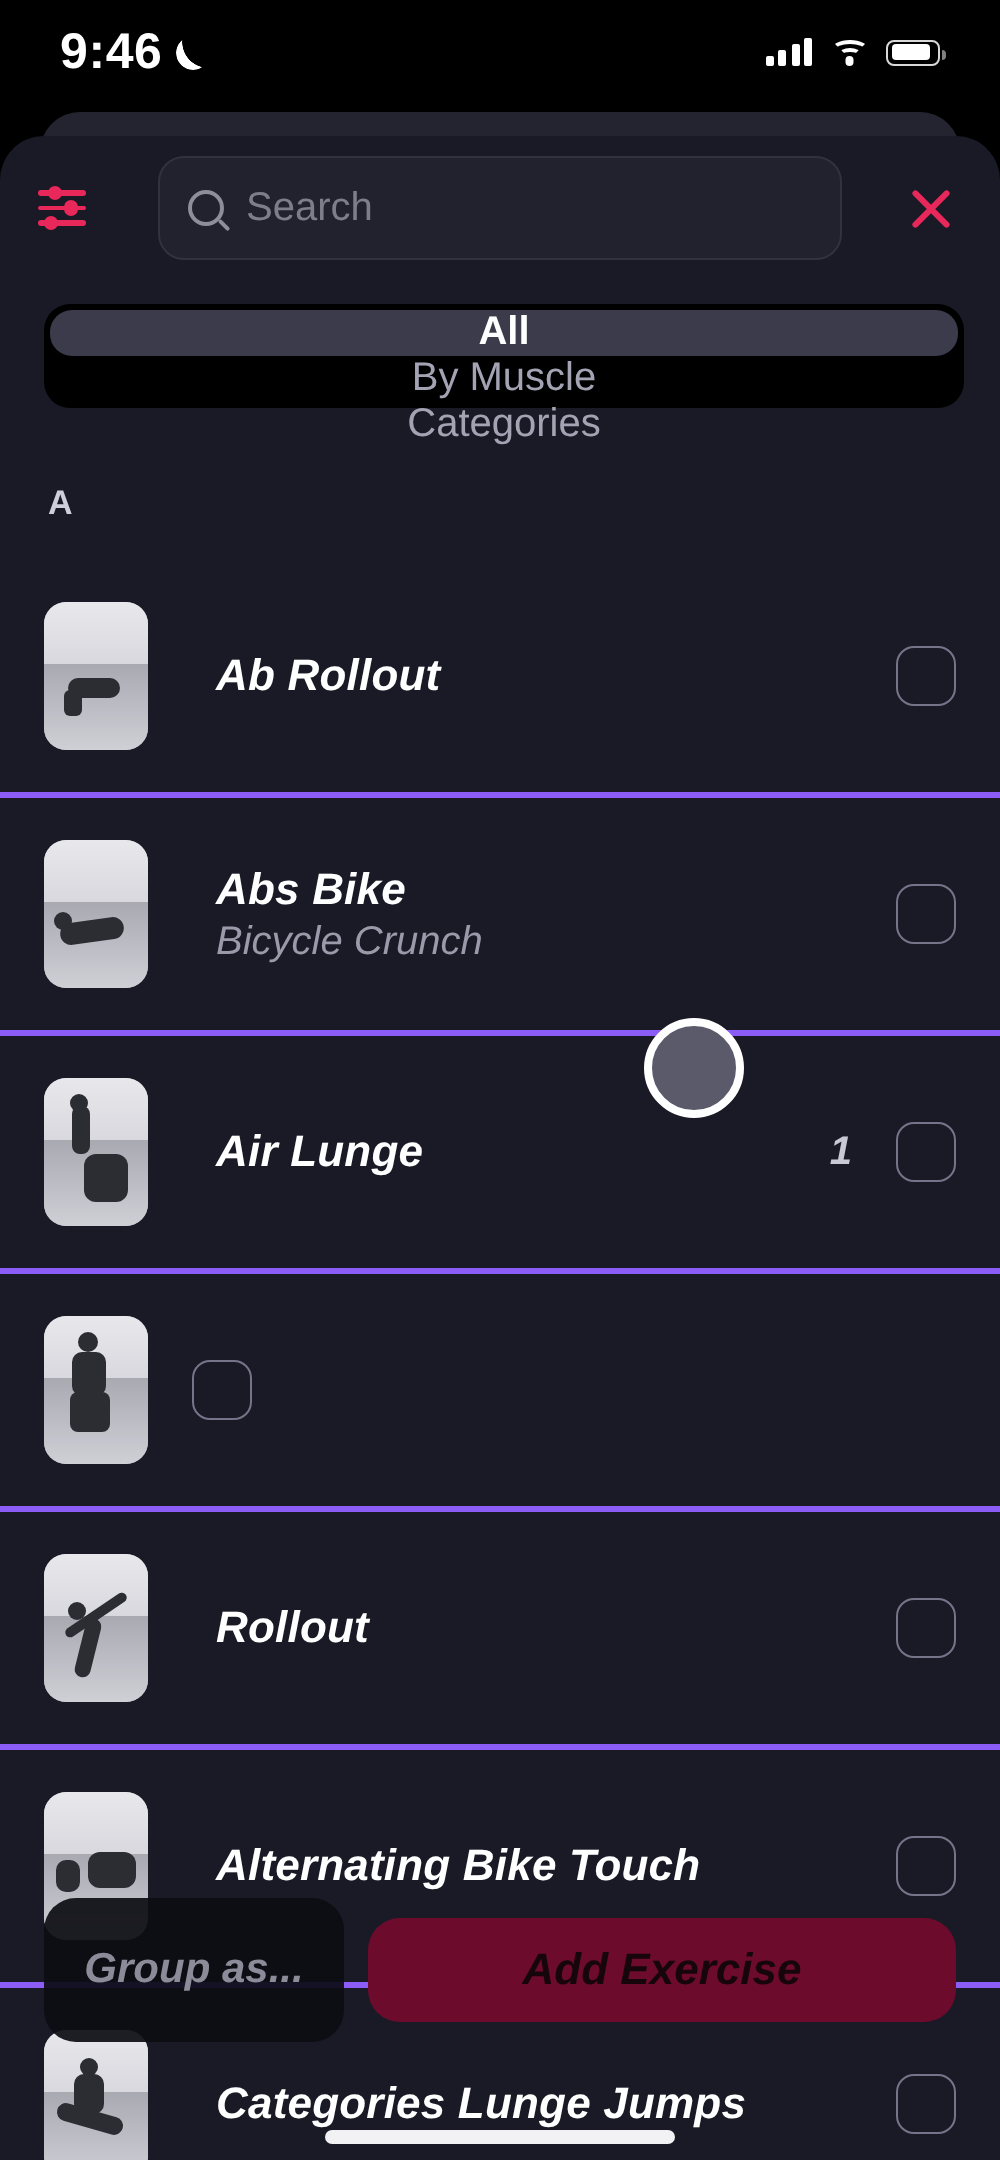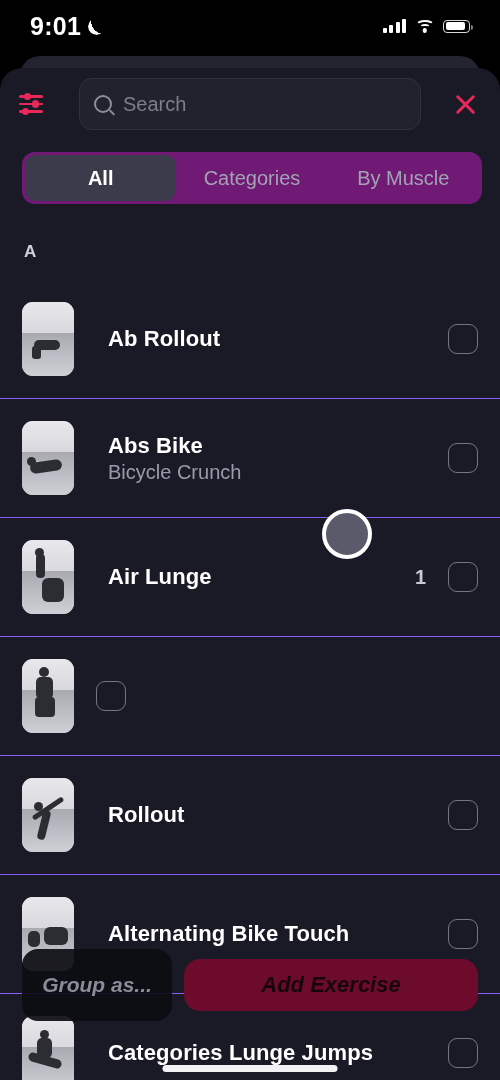--- a/index.html
+++ b/index.html
@@ -81,34 +81,34 @@
   .close-btn{ width:38px;height:38px; flex:0 0 38px; position:relative; cursor:pointer; }
   .close-btn::before,.close-btn::after{
     content:""; position:absolute; left:7px; top:18px; width:25px;height:3px;
     background:#e8275a; border-radius:2px;
   }
   .close-btn::before{ transform:rotate(45deg); }
   .close-btn::after{ transform:rotate(-45deg); }
 
   
   .segwrap{ margin:12px 18px 0 22px; }
-  .seg{ background:#701a75; border-radius:13px; display:flex; height:52px; padding:3px; }
+  .seg{ background:#000000; border-radius:13px; display:flex; height:52px; padding:3px;flex-direction:column; }
   .seg .tab{
     flex:1; display:flex; align-items:center; justify-content:center;
     font-size:20px; color:#a3a3b4; border-radius:11px; cursor:pointer; font-weight:400;
   }
   .seg .tab.active{ background:#3b3b4b; color:#fff; font-weight:700; }
 
   
   .sec-letter{ color:#cfcfdc; font-size:17px; font-weight:700; margin:38px 0 0 24px; letter-spacing:.5px; }
 
   
   .list{ margin-top:18px; }
   .row{ display:flex; align-items:center; height:119px; padding:0 22px 0 22px;
-        border-bottom:1px solid #8b5cf6; position:relative; cursor:pointer; }
+        border-bottom:3px solid #8b5cf6; position:relative; cursor:pointer;font-style:italic; }
   .thumb{ width:52px;height:74px; border-radius:11px; overflow:hidden; flex:0 0 52px;
           position:relative; background:#b9b9c1; }
   .thumb .sky{ position:absolute; left:0; right:0; top:0; height:42%;
     background:linear-gradient(#e8e8ec,#d8d8de); }
   .thumb .flr{ position:absolute; left:0; right:0; bottom:0; height:58%;
     background:linear-gradient(#a9a9b2,#cfcfd6); }
   .thumb .fig{ position:absolute; background:#2c2c33; }
   .rowtext{ flex:1; margin-left:34px; display:flex; flex-direction:column; justify-content:center; gap:2px; }
   .rowtitle{ color:#fff; font-size:22px; font-weight:700; letter-spacing:.1px; }
   .rowsub{ color:#9a9aab; font-size:20px; font-weight:400; }
@@ -141,21 +141,21 @@
   .home-ind{
     position:absolute; left:50%; transform:translateX(-50%); bottom:8px;
     width:175px; height:7px; border-radius:4px; background:#f2f2f4; z-index:50;
   }
 </style>
 </head>
 <body>
 
 <div class="statusbar">
   <div class="sb-left">
-    <span class="sb-time">9:01</span>
+    <span class="sb-time">9:46</span>
     <span class="moon"></span>
   </div>
   <div class="sb-right">
     <span class="bars">
         <i></i>
         <i></i>
         <i></i>
         <i></i>
       </span>
     <span class="wifi">
@@ -187,22 +187,22 @@
     <div class="searchbox">
       <span class="mag"></span>
       <input type="text" placeholder="Search" style="">
     </div>
     <div class="close-btn"></div>
   </div>
 
   <div class="segwrap">
     <div class="seg">
       <div class="tab active">All</div>
+      <div class="tab">By Muscle</div>
       <div class="tab">Categories</div>
-      <div class="tab">By Muscle</div>
     </div>
   </div>
 
   <div class="sec-letter">A</div>
 
   <div class="list">
 
     <div class="row">
       <div class="thumb">
         <div class="sky"></div>

